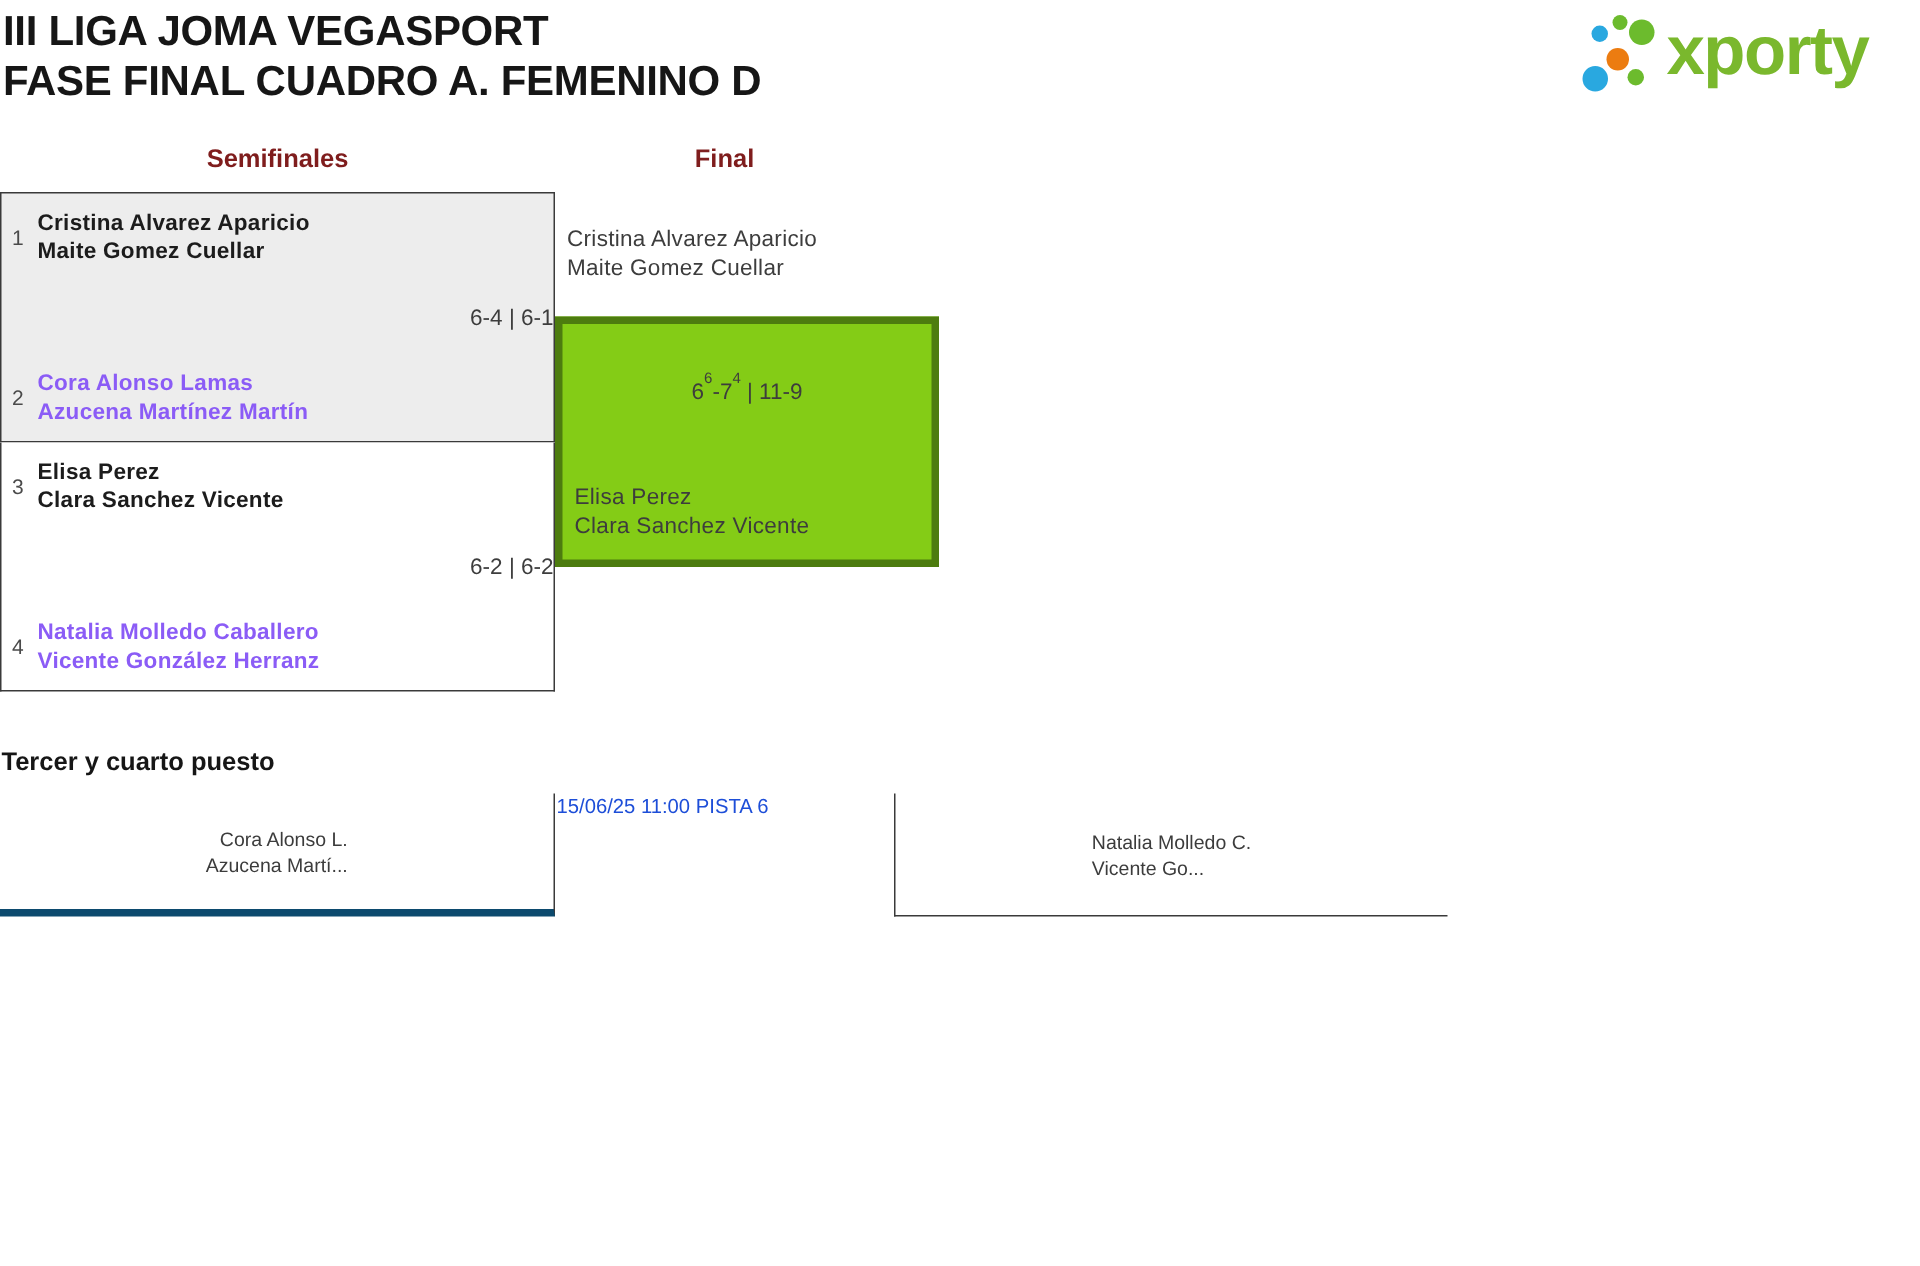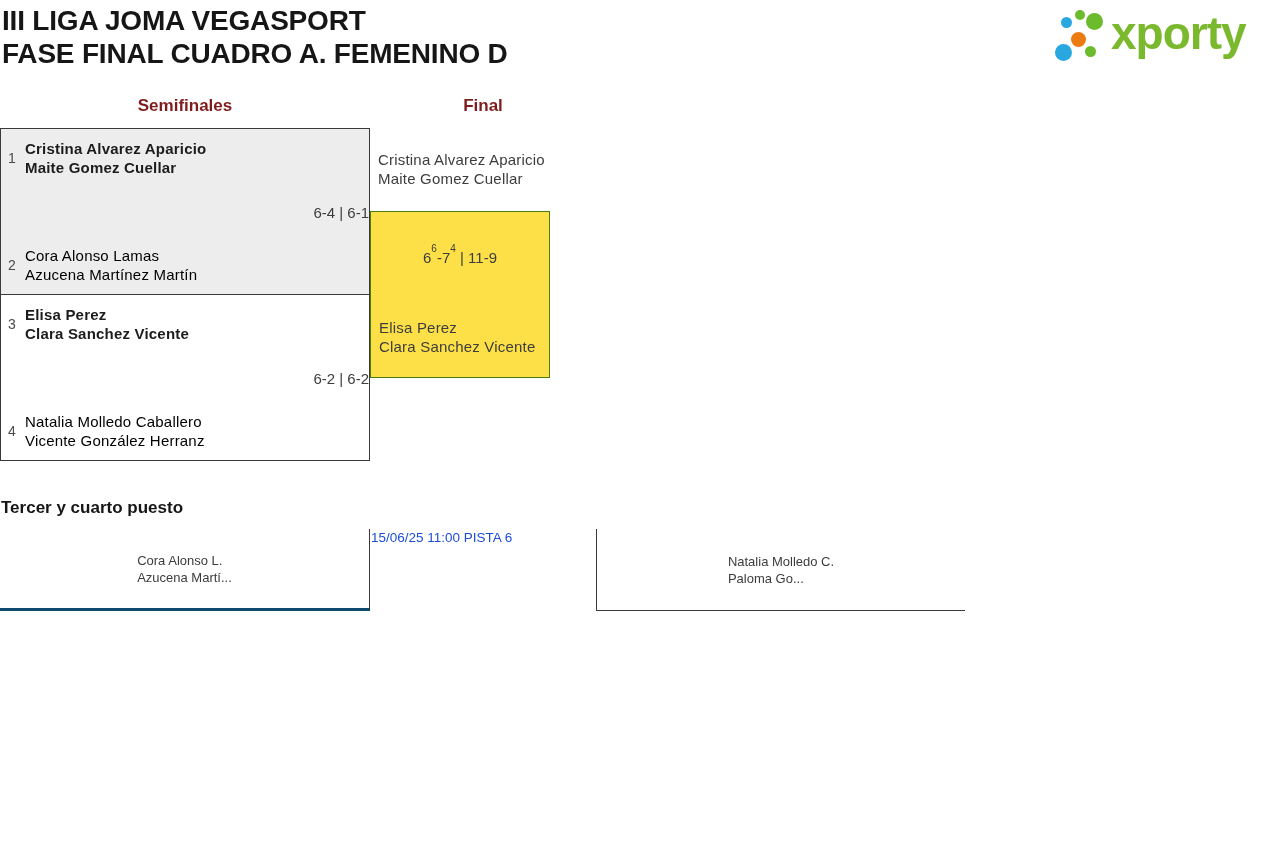--- a/index.html
+++ b/index.html
@@ -46,53 +46,53 @@
 
   .team-row { position:absolute; left:0; right:0; display:flex; align-items:center; }
   .team-row.top { top:10px; }
   .team-row.bottom { bottom:10px; }
   .seed {
     width:24px; padding-left:7px; flex:0 0 24px;
     font-size:14px; color:#4a4a4a;
   }
   .team { font-size:15px; line-height:19px; letter-spacing:0.2px; }
   .team.winner { font-weight:700; color:#1c1c1c; }
-  .team.loser  { font-weight:400; color:#000000; }
+  .team.loser  { font-weight:700; color:#8b5cf6; }
 
   .score {
     position:absolute; left:0; right:0; top:50%; transform:translateY(-50%);
     text-align:right; font-size:15px; color:#3d3d3d;
   }
 
   
   .final-team-top {
     position:absolute; left:378px; top:150px;
     font-size:15px; line-height:19px; color:#3d3d3d; letter-spacing:0.2px;
   }
   .final-box {
-    position:absolute; left:370px; top:211px; width:180px; height:167px;
-    border:1px solid #4d7c0f; background:#fde047;
+    position:absolute; left:370px; top:211px; width:256px; height:167px;
+    border:5px solid #4d7c0f; background:#84cc16;
   }
   .final-score {
     position:absolute; left:0; right:0; top:36px;
     text-align:center; font-size:15px; color:#3d3d3d;
   }
   .final-score sup { font-size:10px; position:relative; top:-5px; }
   .final-team-bottom {
     position:absolute; left:8px; top:106px;
     font-size:15px; line-height:19px; color:#3d3d3d; letter-spacing:0.2px;
   }
 
   
   .tp-heading {
     position:absolute; left:1px; top:498px;
     font-size:17px; font-weight:700; color:#161616;
   }
   .tp-box { position:absolute; top:529px; height:82px; background:#ffffff; }
-  .tp-left  { left:0;    width:370px; border-right:1px solid #3a3a3a;  border-bottom:3px solid #0c4a6e; }
+  .tp-left  { left:0;    width:370px; border-right:1px solid #3a3a3a;  border-bottom:5px solid #0c4a6e;text-align:right; }
   .tp-right { left:596px; width:369px; border-left:1px solid #3a3a3a; border-bottom:1px solid #3a3a3a; }
   .tp-team {
     position:absolute; left:50%; top:50%; transform:translate(-50%,-50%);
     font-size:13px; line-height:17px; color:#3c3c3c; white-space:nowrap;
   }
   .tp-date {
     position:absolute; left:371px; top:530px;
     font-size:13.5px; color:#1d4ed8;
   }
 </style>
@@ -175,17 +175,17 @@
       <div>Cora Alonso L.</div>
       <div>Azucena Martí...</div>
     </div>
   </div>
 
   <div class="tp-date">15/06/25 11:00 PISTA 6</div>
 
   <div class="tp-box tp-right">
     <div class="tp-team">
       <div>Natalia Molledo C.</div>
-      <div>Paloma Go...</div>
+      <div>Vicente Go...</div>
     </div>
   </div>
 
 </div>
 
 </body></html>

